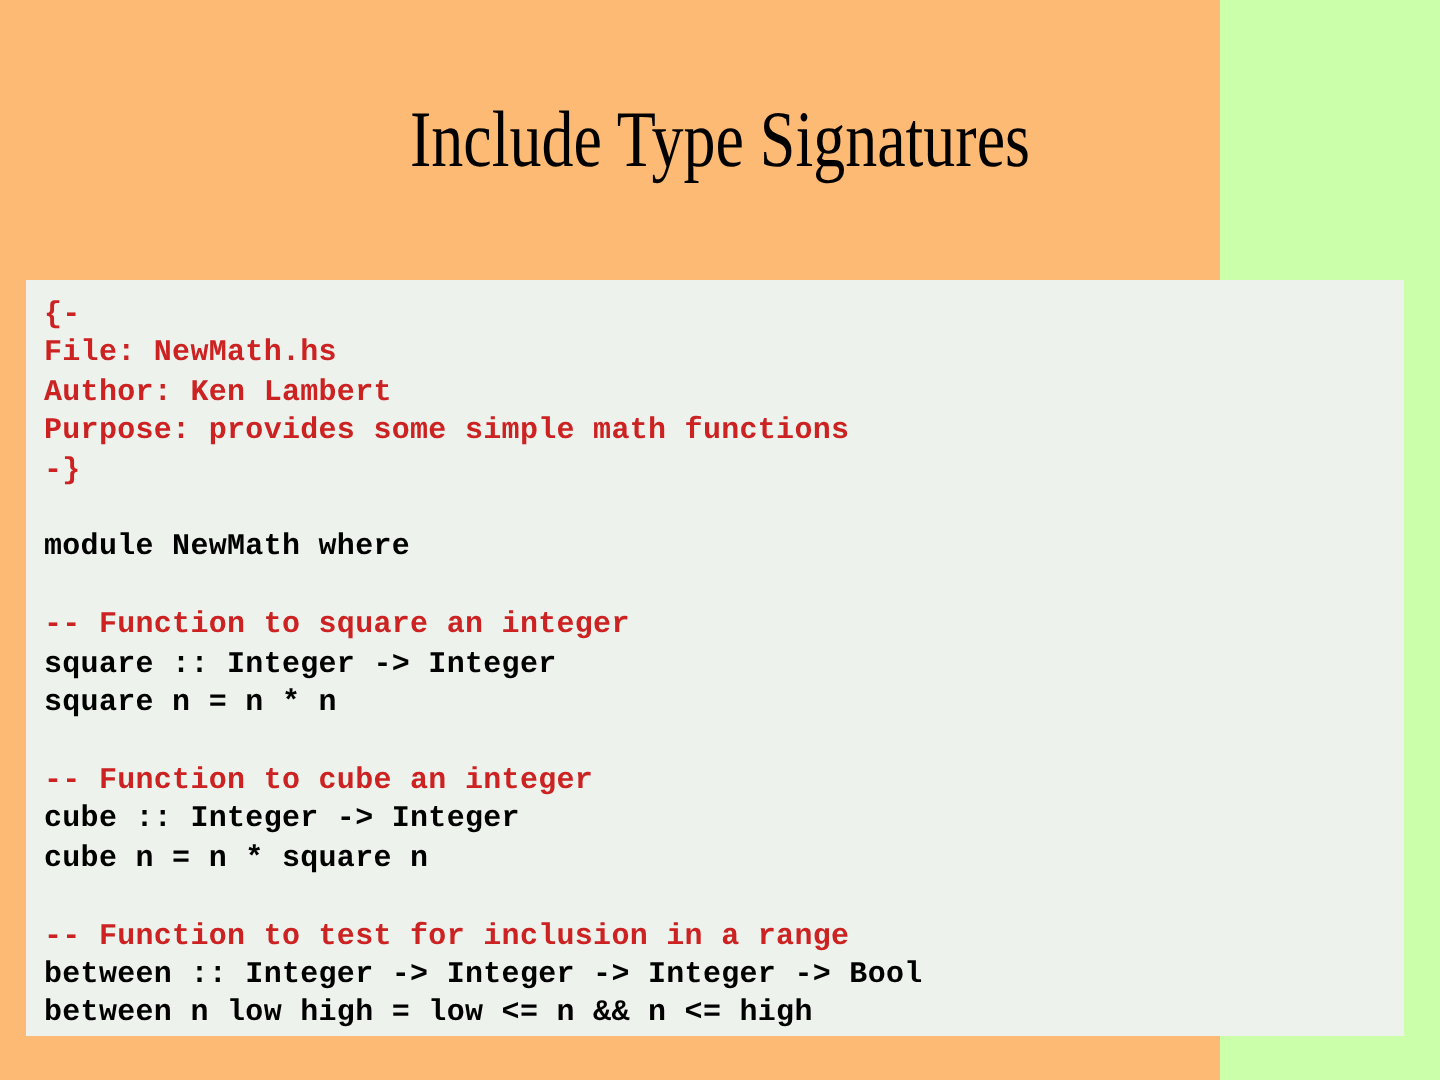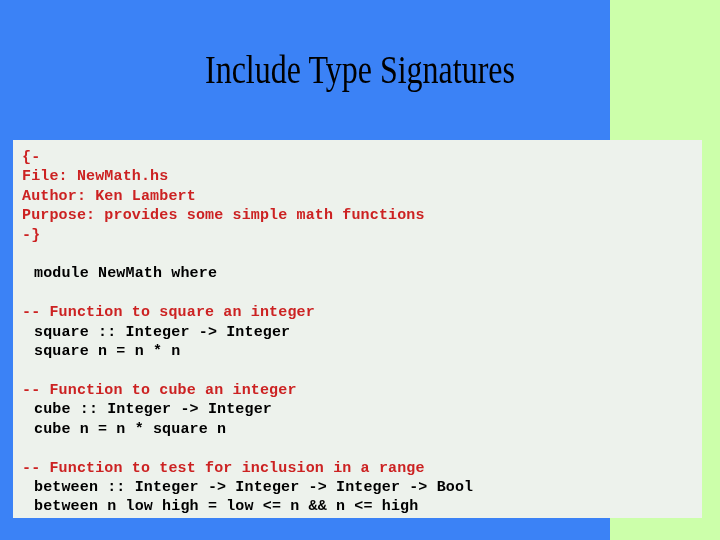--- a/index.html
+++ b/index.html
@@ -11,21 +11,21 @@
     width: 720px;
     height: 540px;
     overflow: hidden;
     background: #ccffaa;
     font-family: "Liberation Sans", sans-serif;
   }
   .slide {
     position: relative;
     width: 610px;
     height: 540px;
-    background: #3b82f6;
+    background: #fdba74;
   }
   .slide-title {
     position: absolute;
     left: 0;
     top: 47px;
     width: 720px;
     text-align: center;
     font-family: "Liberation Serif", "DejaVu Serif", serif;
     font-size: 40px;
     font-weight: 400;
@@ -60,21 +60,21 @@
     font-family: "Liberation Mono", "DejaVu Sans Mono", monospace;
     font-size: 15px;
     font-weight: bold;
     line-height: 19.4px;
     white-space: pre;
     margin: 0;
     letter-spacing: 0.15px;
     min-height: 19.4px;
   }
   .c-comment { color: #cc2222; }
-  .c-code    { color: #000000; margin-left: 12px; }
+  .c-code    { color: #000000; }
   .c-blank   { color: transparent; }
 </style>
 </head>
 <body>
 
 <div class="slide">
 
   <div class="slide-title">Include Type Signatures</div>
 
   <div class="code-panel">

